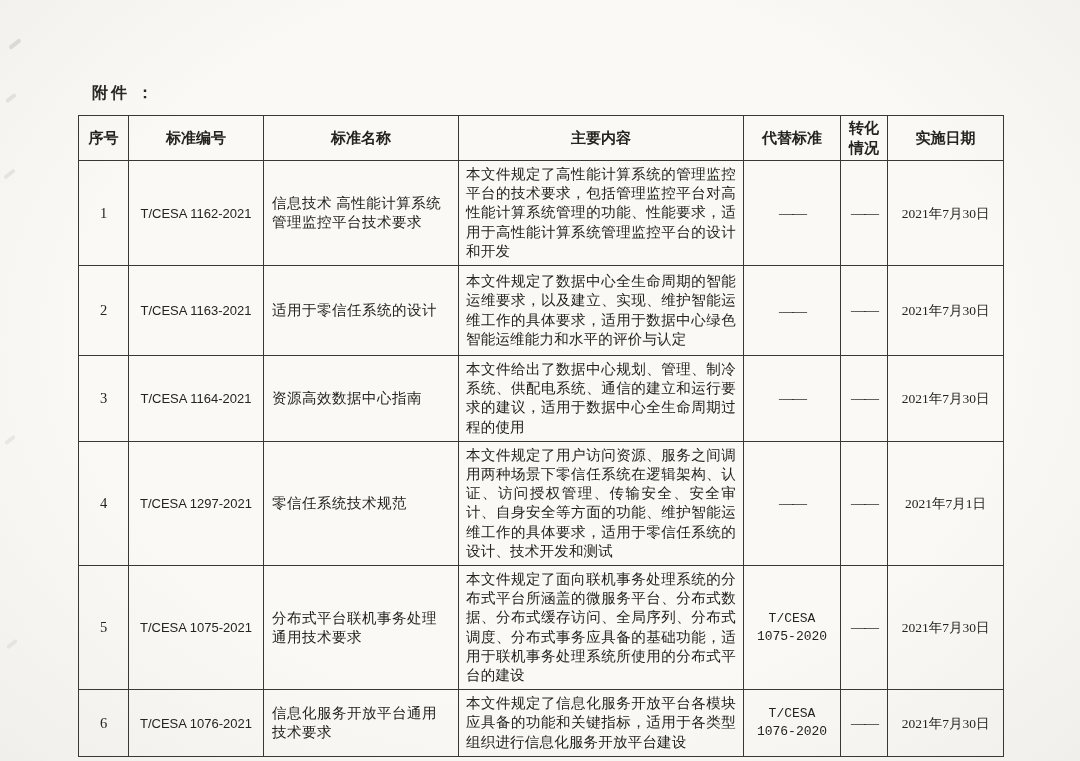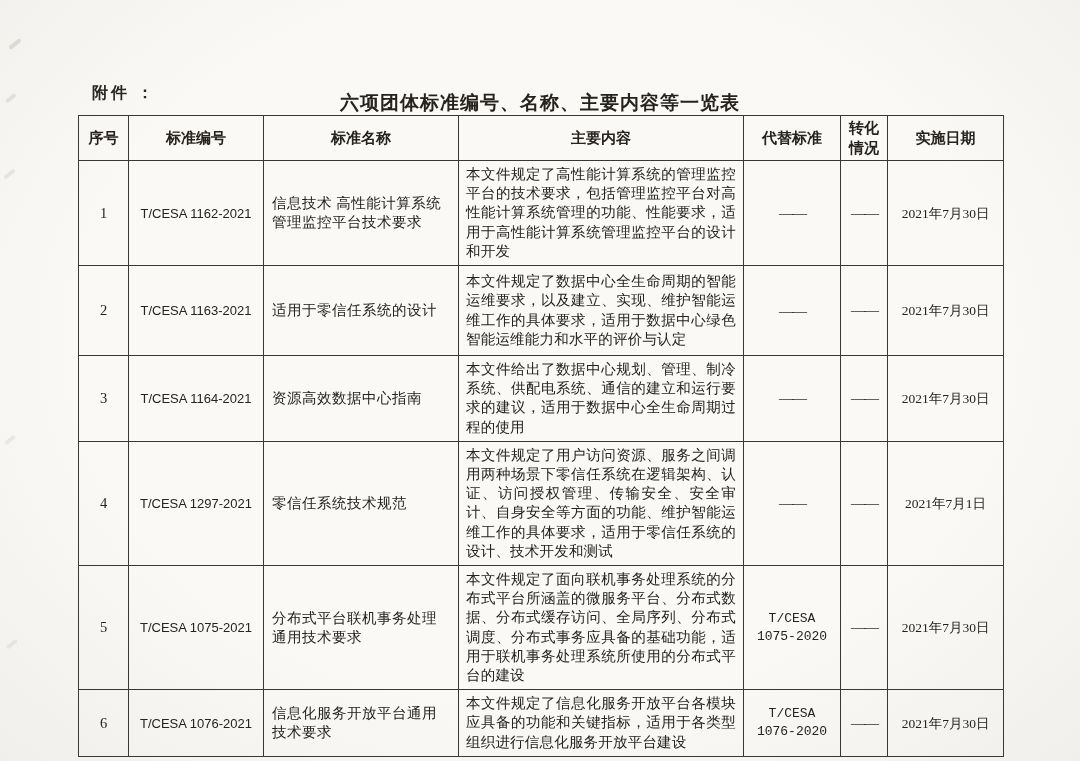--- a/index.html
+++ b/index.html
@@ -137,21 +137,20 @@
 <div class="page">
 
   <span class="scan-mark m1"></span>
   <span class="scan-mark m2"></span>
   <span class="scan-mark m3"></span>
   <span class="scan-mark m4"></span>
   <span class="scan-mark m5"></span>
 
   <div class="attachment">附件 ：</div>
 
-  <div class="doc-title">六项团体标准编号、名称、主要内容等一览表</div>
 
   <table class="standards-table">
     <colgroup>
       <col style="width:50px">
       <col style="width:135px">
       <col style="width:195px">
       <col style="width:285px">
       <col style="width:97px">
       <col style="width:47px">
       <col style="width:116px">

